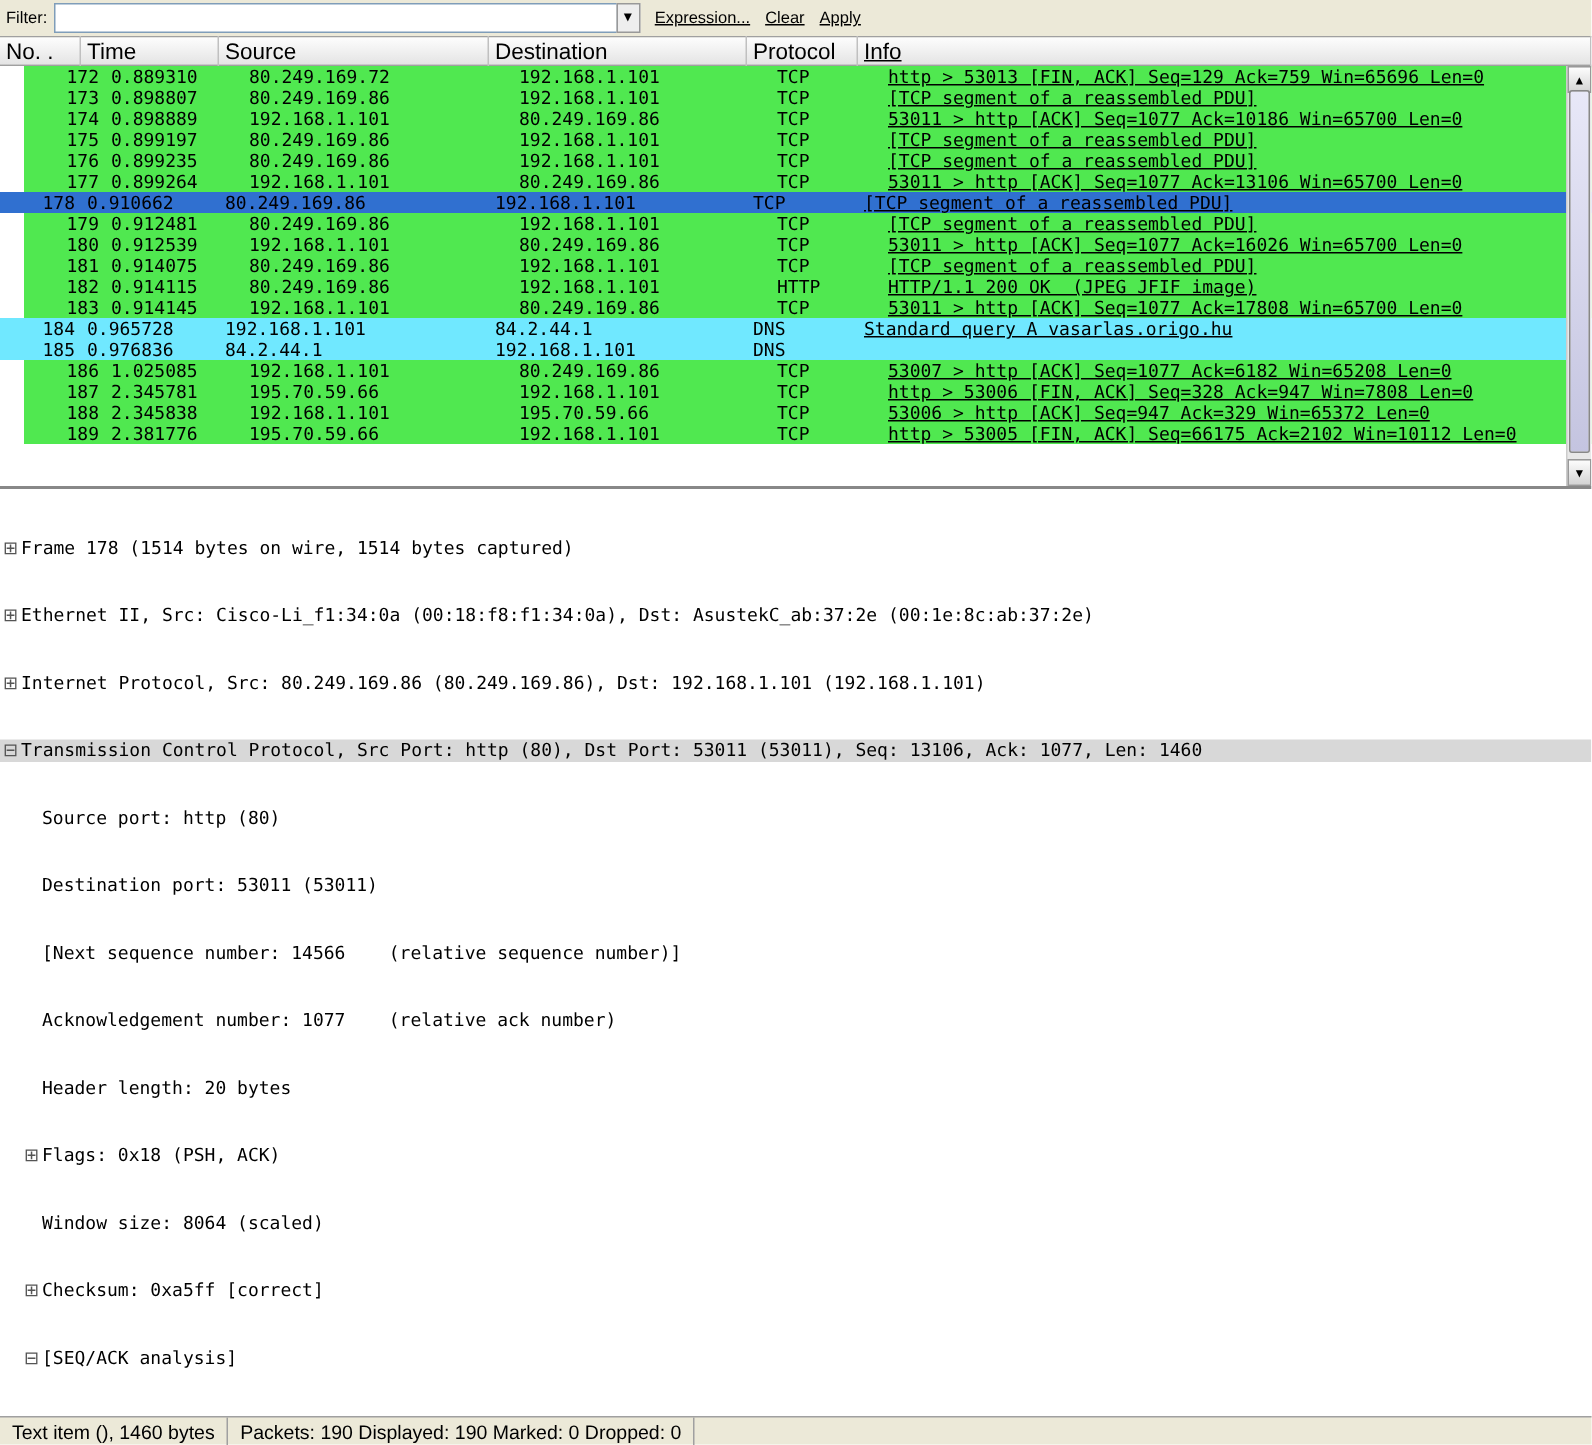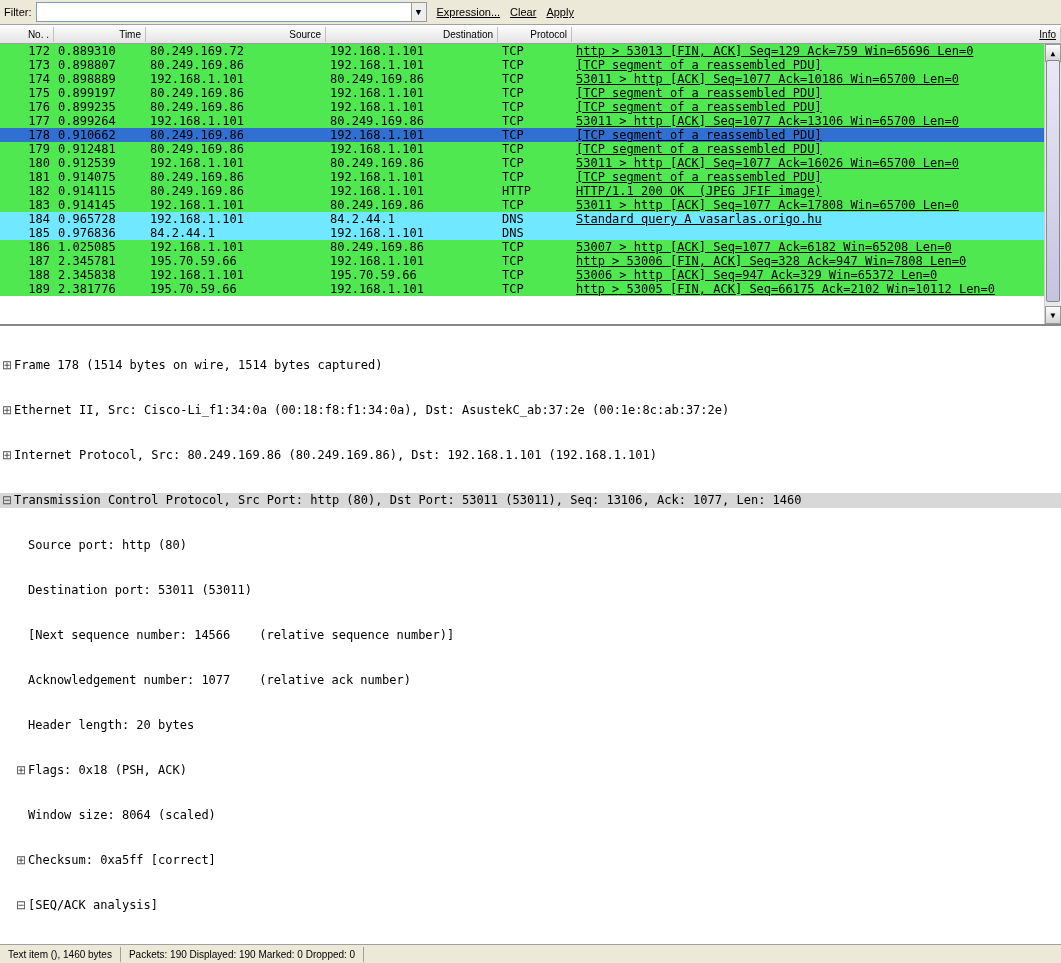--- a/index.html
+++ b/index.html
@@ -1,33 +1,33 @@
 <!DOCTYPE html>
 <html><head>
 <meta charset="utf-8">
 <style>
 html,body{margin:0;padding:0;font-family:"DejaVu Sans Mono","Courier New",monospace;font-size:12px;background:#fff;color:#000;overflow:hidden;}
 .topbar{display:flex;align-items:center;border-bottom:1px solid #a0a0a0;padding:2px 4px;background:#ece9d8;height:20px;}
 .topbar label{font-family:Tahoma,sans-serif;font-size:11px;margin-right:4px;}
 .topbar input{flex:0 0 370px;height:16px;border:1px solid #7f9db9;font-size:11px;}
 .topbar .dd{width:14px;height:18px;border:1px solid #999;background:#eee;margin-left:-1px;display:flex;align-items:center;justify-content:center;font-size:9px;}
 .topbar a{font-family:Tahoma,sans-serif;font-size:11px;margin-left:10px;color:#000;text-decoration:underline;}
-.headers{display:flex;background:linear-gradient(#fdfdfd,#e4e4e4);border-bottom:1px solid #a0a0a0;height:18px;align-items:center;font-family:Tahoma,sans-serif;font-size:10px;text-align:right;}
+.headers{display:flex;background:linear-gradient(#fdfdfd,#e4e4e4);border-bottom:1px solid #a0a0a0;height:18px;align-items:center;font-family:Tahoma,sans-serif;font-size:15px;}
 .headers div{border-right:1px solid #c0c0c0;padding:2px 4px;box-sizing:border-box;white-space:nowrap;overflow:hidden;}
 .col-no{width:54px;} .col-time{width:92px;} .col-src{width:180px;} .col-dst{width:172px;} .col-proto{width:74px;} .col-info{flex:1;text-decoration:underline;}
 .packet-list{height:280px;overflow:hidden;border-bottom:2px solid #888;position:relative;}
 .row{display:flex;white-space:pre;height:14px;line-height:14px;}
 .row div{box-sizing:border-box;overflow:hidden;padding:0 4px;}
 .row .col-no{text-align:right;}
-.bg-green{background:#50e850;} .bg-cyan{background:#70e8ff;} .bg-blue{background:#3070d0;color:#000000;}
+.bg-green{background:#50e850;margin-left:16px;} .bg-cyan{background:#70e8ff;} .bg-blue{background:#3070d0;color:#000000;}
 .details{border-bottom:2px solid #888;padding:2px 0;line-height:15px;white-space:pre;overflow:hidden;}
 .details .ln{display:flex;}
 .details .tw{width:14px;text-align:center;color:#555;font-family:Tahoma,sans-serif;flex-shrink:0;}
 .details .sel{background:#d8d8d8;}
-.status{position:fixed;bottom:0;left:0;right:0;display:flex;border-top:1px solid #a0a0a0;background:#ece9d8;font-family:Tahoma,sans-serif;font-size:10px;height:18px;align-items:center;}
+.status{position:fixed;bottom:0;left:0;right:0;display:flex;border-top:1px solid #a0a0a0;background:#ece9d8;font-family:Tahoma,sans-serif;font-size:13px;height:18px;align-items:center;}
 .status div{border-right:1px solid #a0a0a0;padding:2px 8px;}
 .scrollbar{position:absolute;right:0;top:0;bottom:0;width:16px;background:#e8e8e8;border-left:1px solid #ccc;}
 .scrollbar .btn{height:16px;background:linear-gradient(#fdfdfd,#d4d4d4);border:1px solid #999;display:flex;align-items:center;justify-content:center;font-size:8px;}
 .scrollbar .thumb{position:absolute;left:1px;right:1px;background:linear-gradient(#e8e8f8,#c4c4e0);border:1px solid #888;border-radius:2px;}
 </style>
 </head>
 <body>
 
 <div class="topbar">
   <label>Filter:</label>

